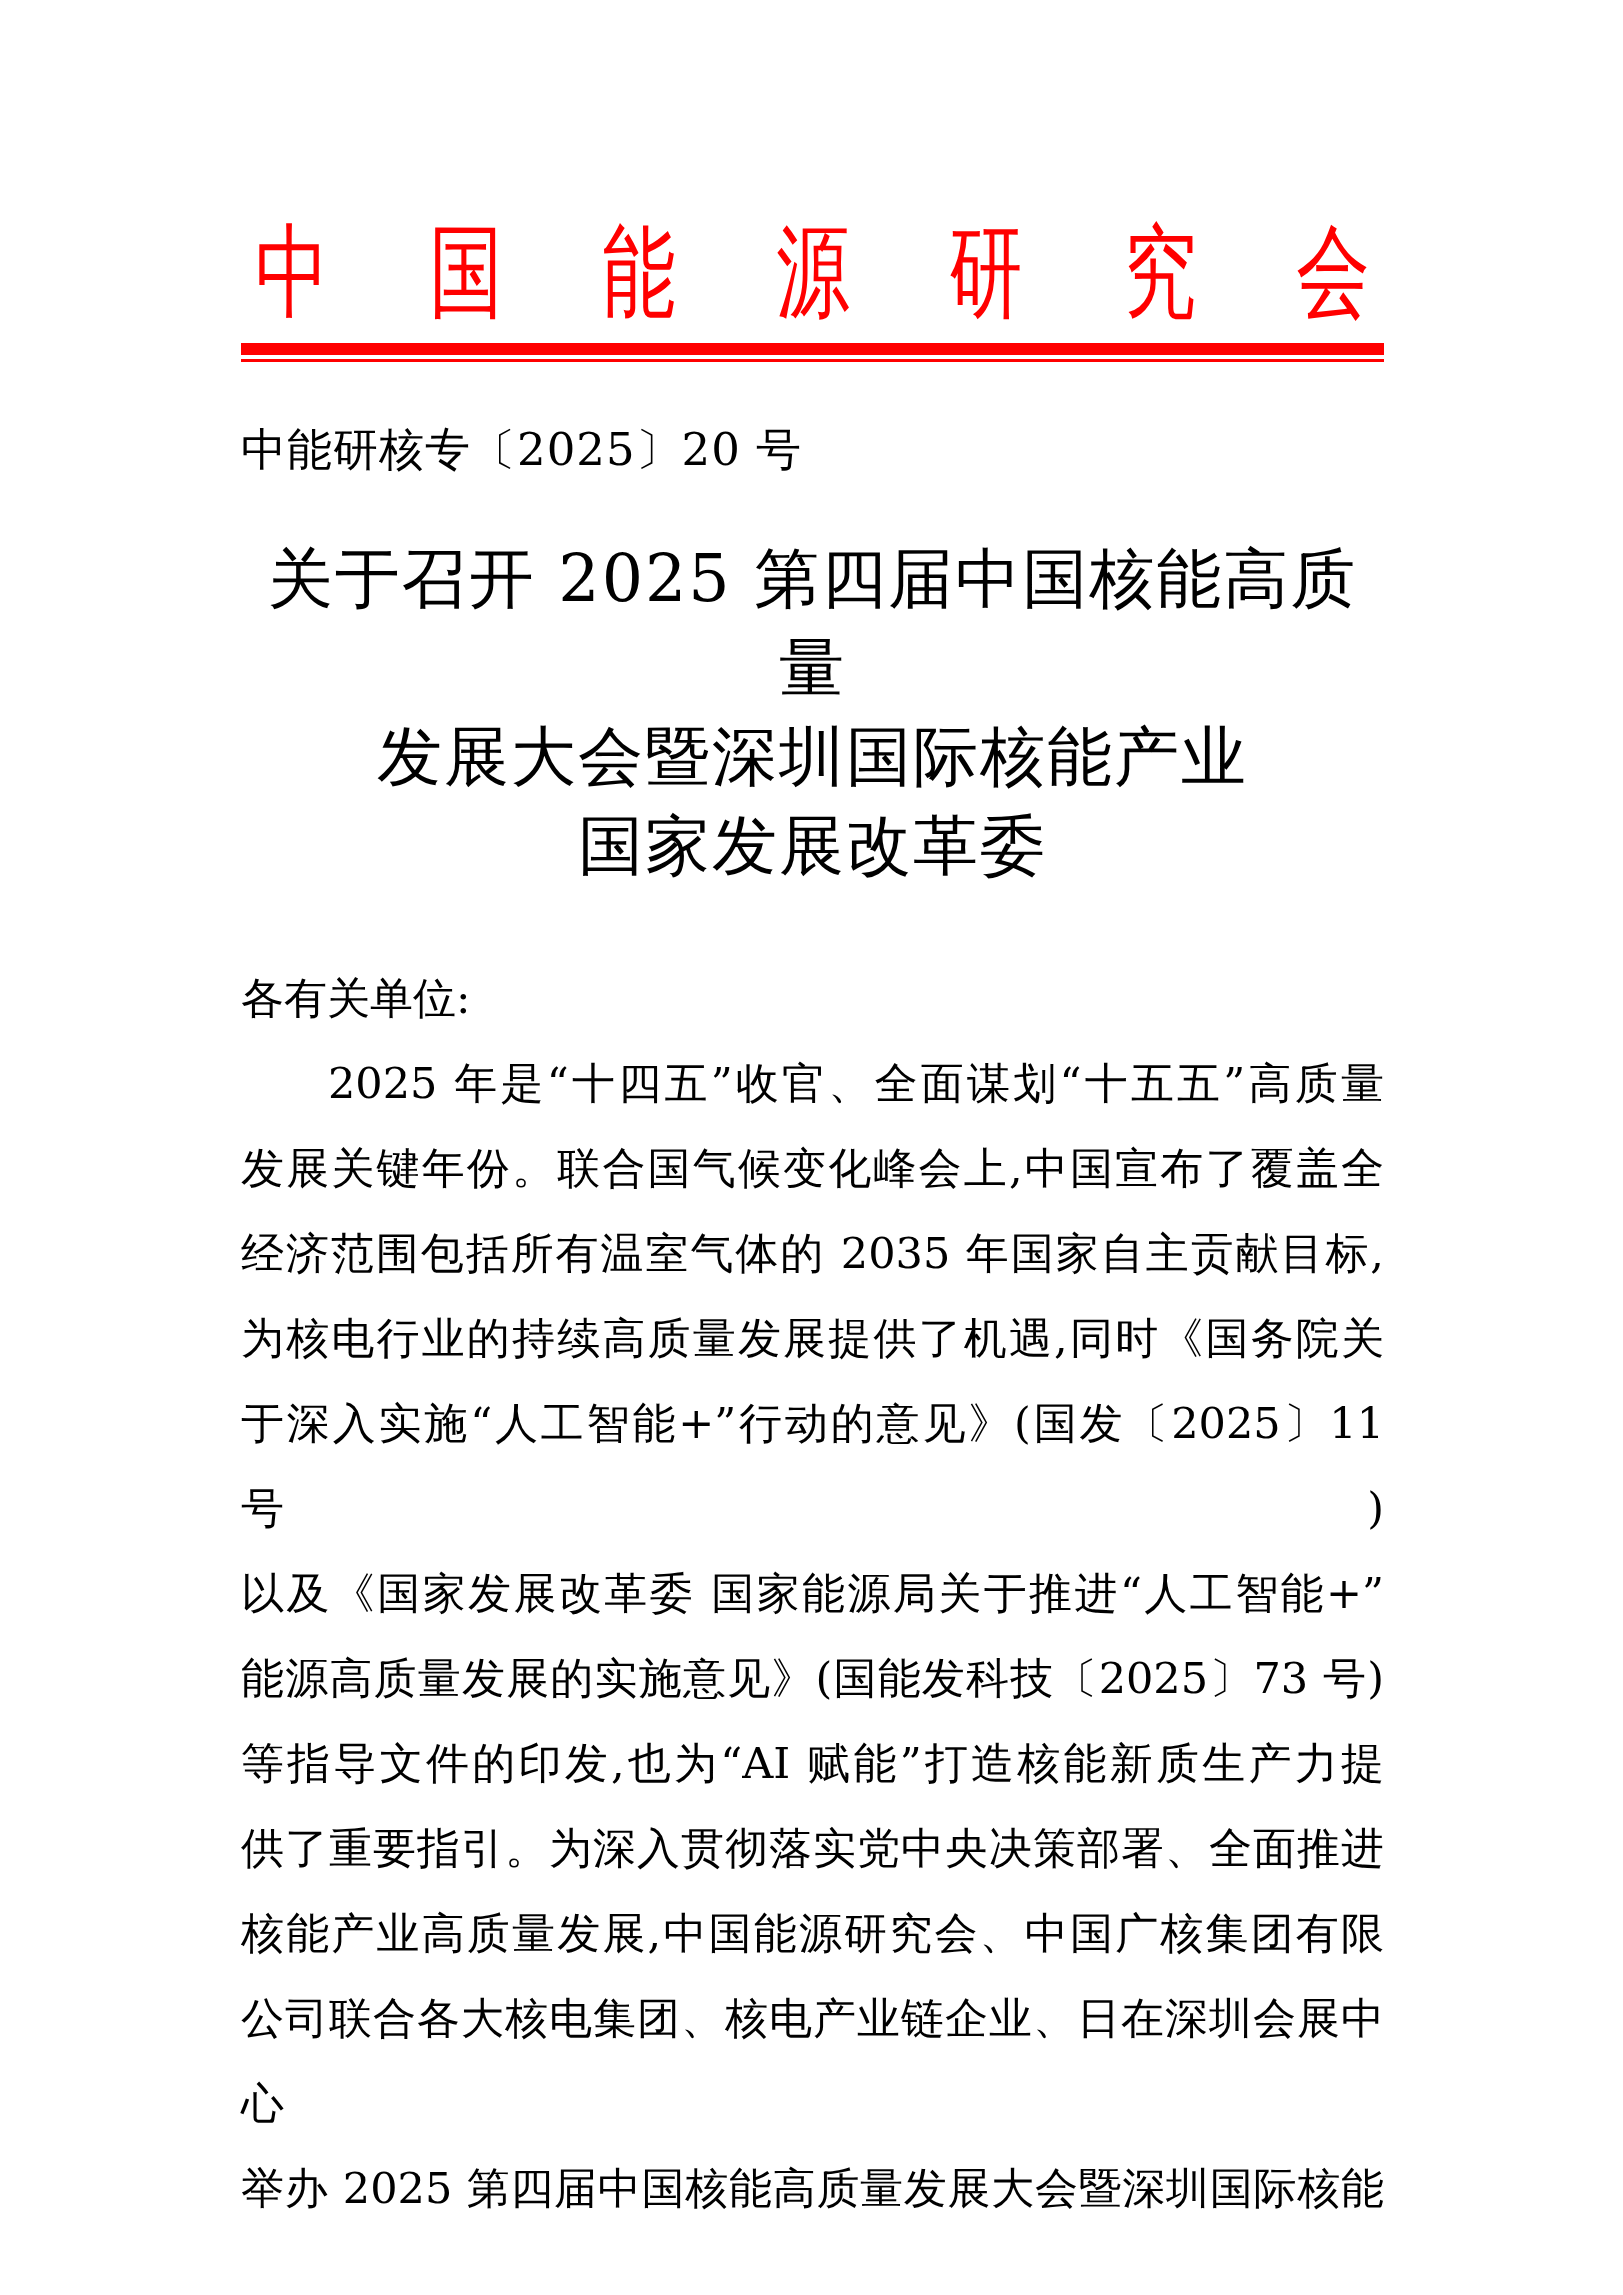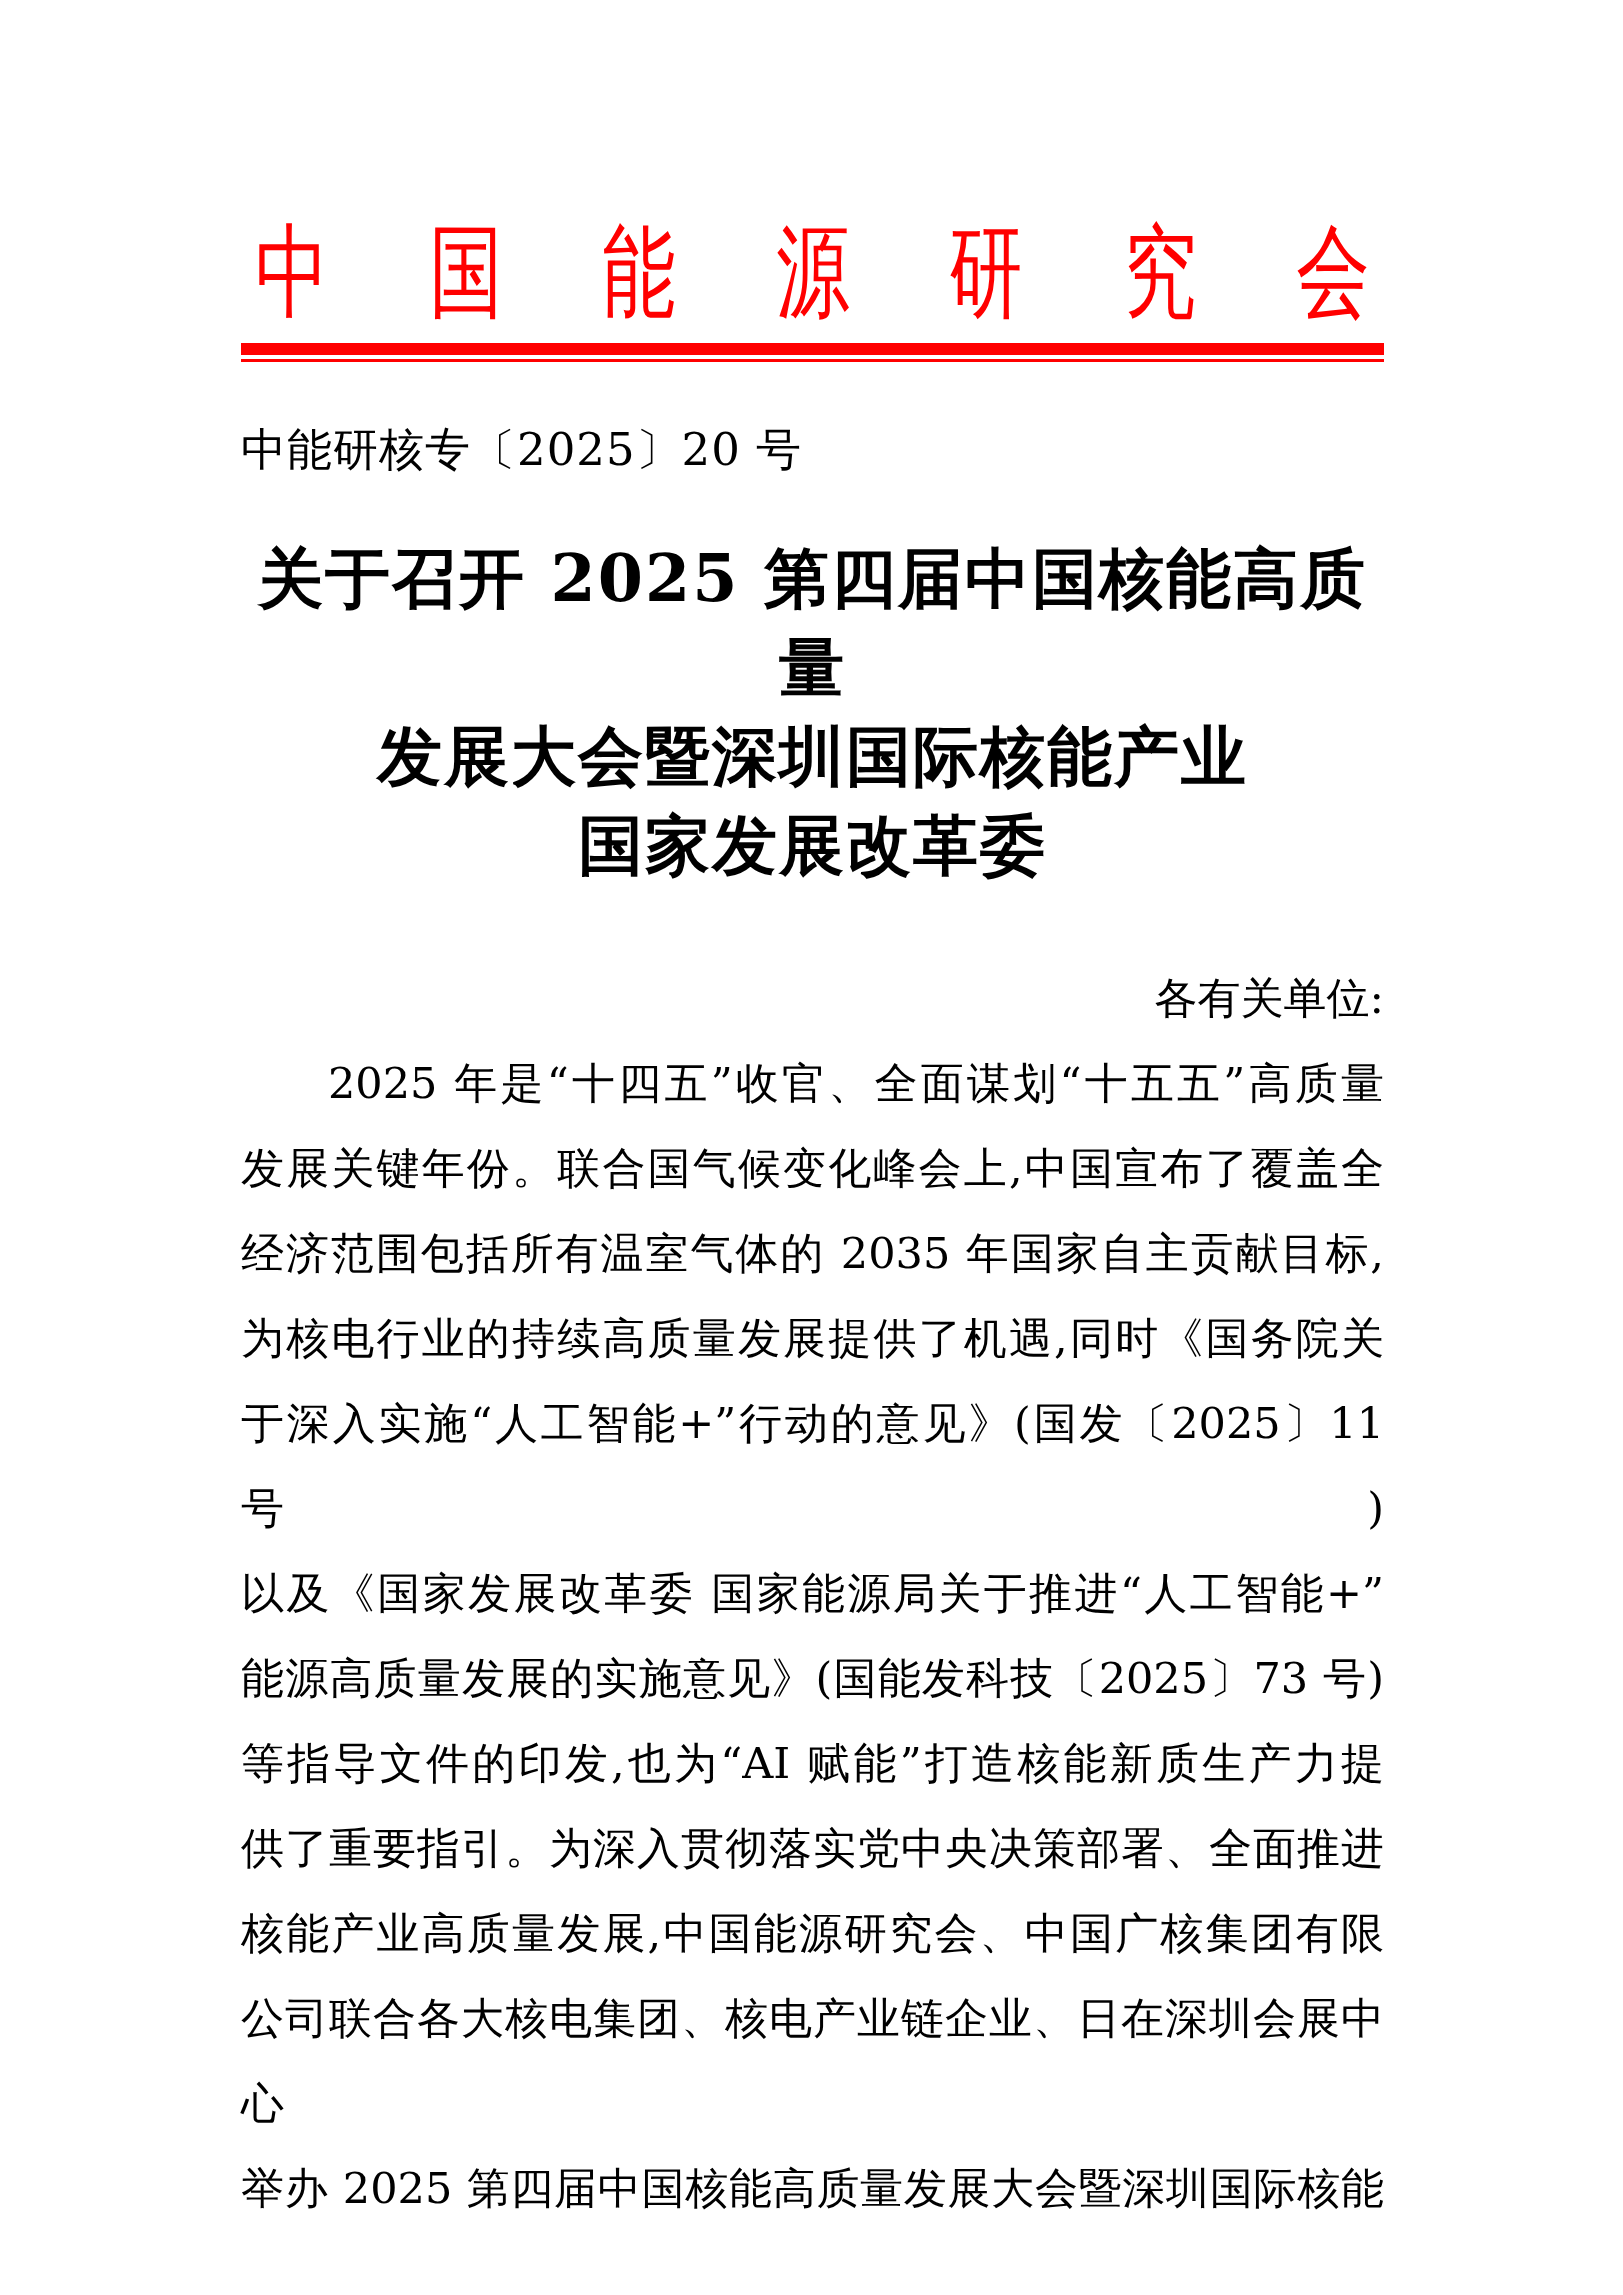--- a/index.html
+++ b/index.html
@@ -37,31 +37,31 @@
     font-size:45px;
     line-height:54px;
     padding-right:10.2px;
     letter-spacing:1px;
   }
   
   .title{
     margin:57px 0 0 0;
     font-size:65px;
     line-height:89px;
-    font-weight:bold;
+    font-weight:normal;
     text-align:center;
     letter-spacing:2px;
   }
   
   .body{
     margin-top:66px;
     font-size:43px;
     line-height:85px;
   }
-  .salutation{text-align:right;}
+  .salutation{text-align:left;}
   .body-line{
     text-align:justify;
     text-align-last:justify;
   }
   .indent{text-indent:87px;}
 </style>
 </head>
 <body>
 
 <div class="page">

